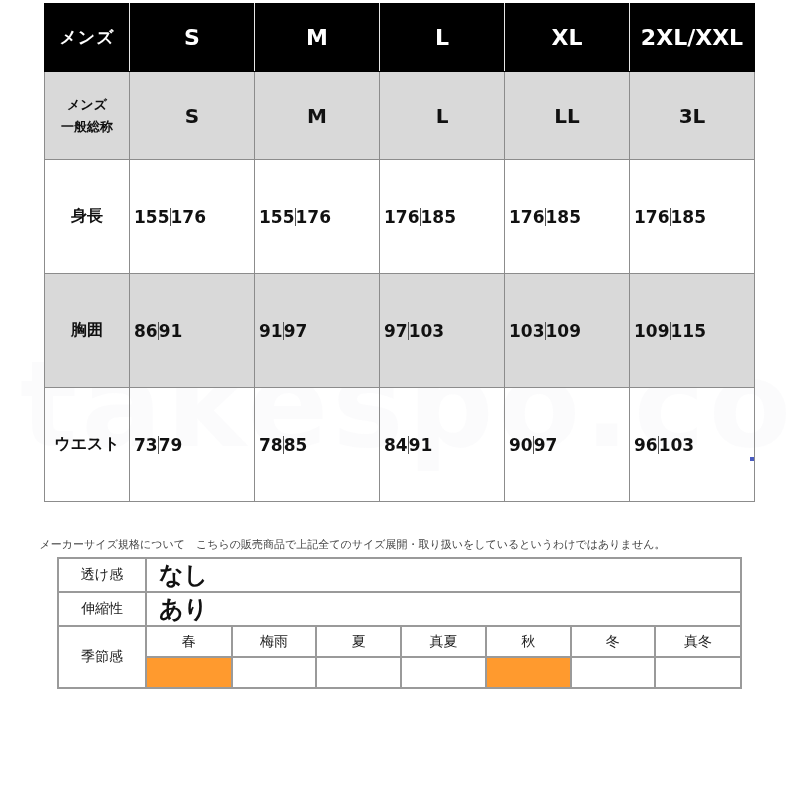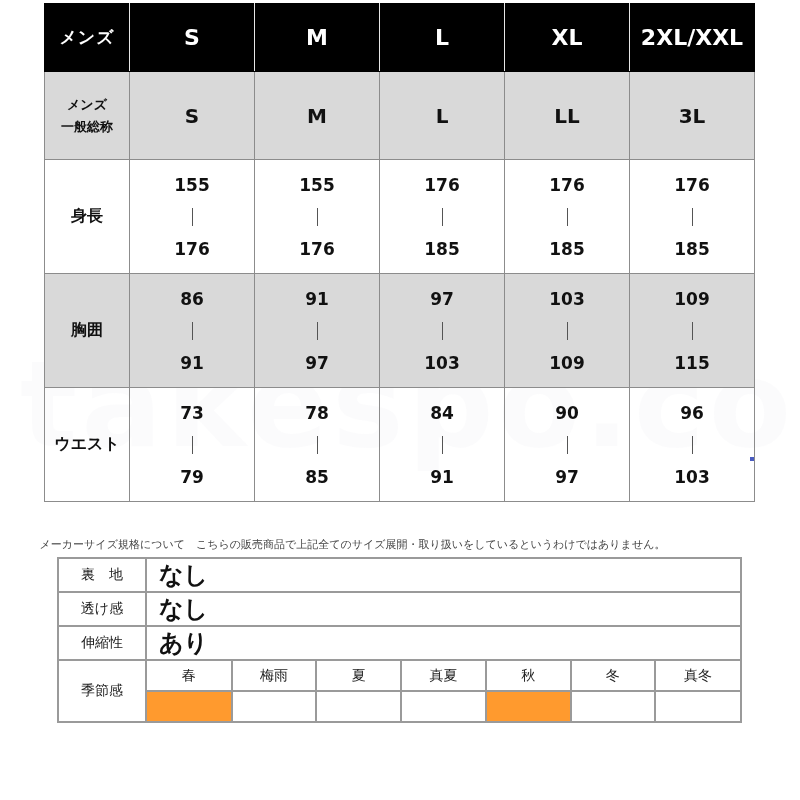--- a/index.html
+++ b/index.html
@@ -19,21 +19,21 @@
     .size-table col.size { width: 125px; }
     .row-head td { background: #000; color: #fff; height: 59px; font-weight: bold; font-size: 22px;
       border-color: #000; border-right-color: #e6e6e6; }
     .row-head td:last-child { border-right-color: #000; margin-top: 44px; }
     .row-head td.label { font-size: 17px; letter-spacing: 1px; }
     .row-general td { background: #d9d9d9; height: 79px; font-weight: bold; font-size: 20px; }
     .row-general td.label { font-size: 13px; font-weight: bold; line-height: 22px; }
     .row-range td { height: 105px; font-weight: bold; font-size: 17px; }
     .row-range.gray td { background: #d9d9d9; margin-top: 24px; }
     .row-range td.label { font-size: 16px; }
-    .range { display: flex; flex-direction: column; align-items: center; line-height: 32px; }
+    .range { display: flex; flex-direction: row; align-items: center; line-height: 32px; }
     .range .sep { width: 1px; height: 18px; background: #555; margin: 7px 0; }
     .row-note td { height: 73px; text-align: left; padding-left: 4px; font-weight: bold; font-size: 13.5px; }
     .size-table tr.row-note td { border-left-color: #8c8c8c; }
     .watermark {
       position: absolute; left: 20px; top: 335px; font-size: 120px; font-weight: bold;
       color: rgba(200,210,220,0.08); pointer-events: none; letter-spacing: 4px; white-space: nowrap;
     }
     .caption {
       position: absolute; left: 0; top: 537px; width: 705px; text-align: center;
       font-size: 11px; color: #444;
@@ -207,24 +207,20 @@
         </td>
   </tr>
 </tbody>
   </table>
 <div class="corner-mark"></div>
 
 <div class="caption">メーカーサイズ規格について　こちらの販売商品で上記全てのサイズ展開・取り扱いをしているというわけではありません。</div>
 
 <table class="fabric-table">
   <tbody>
-      <tr>
-    <td class="label">裏　地</td>
-    <td class="value">なし</td>
-  </tr>
   <tr>
     <td class="label">透け感</td>
     <td class="value">なし</td>
   </tr>
   <tr>
     <td class="label">伸縮性</td>
     <td class="value">あり</td>
   </tr>
   <tr>
     <td class="label">季節感</td>

